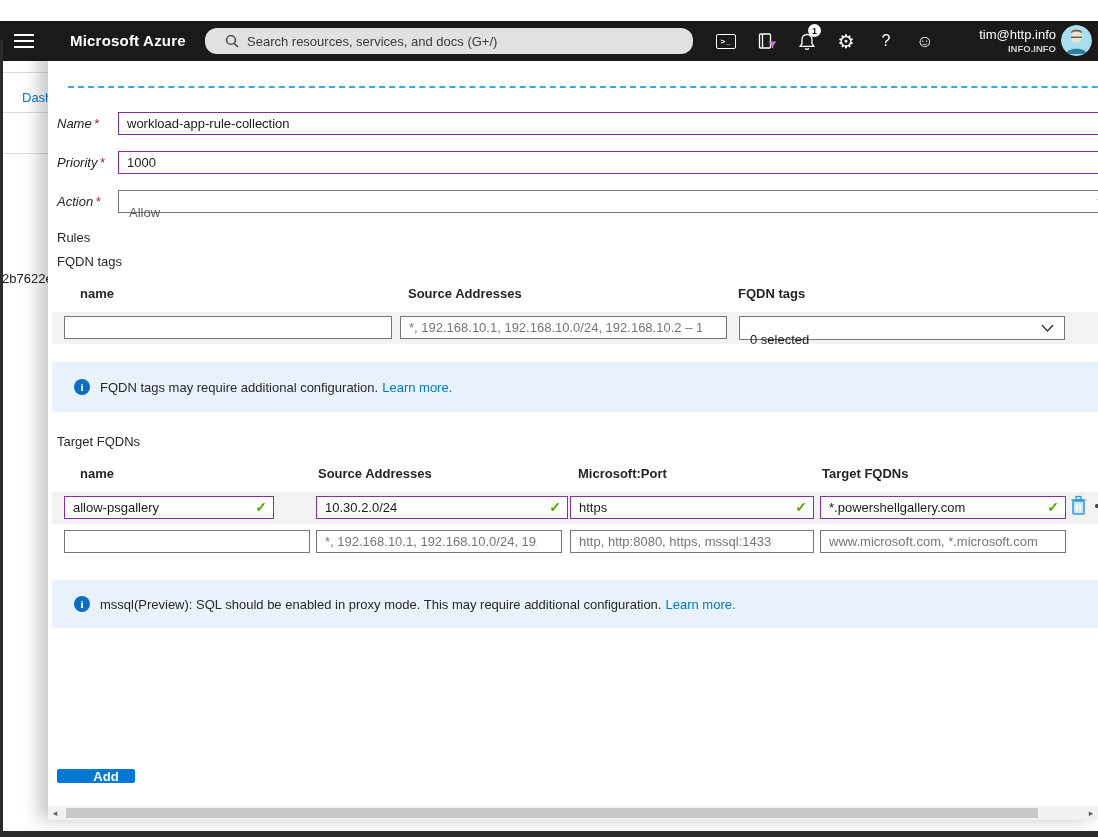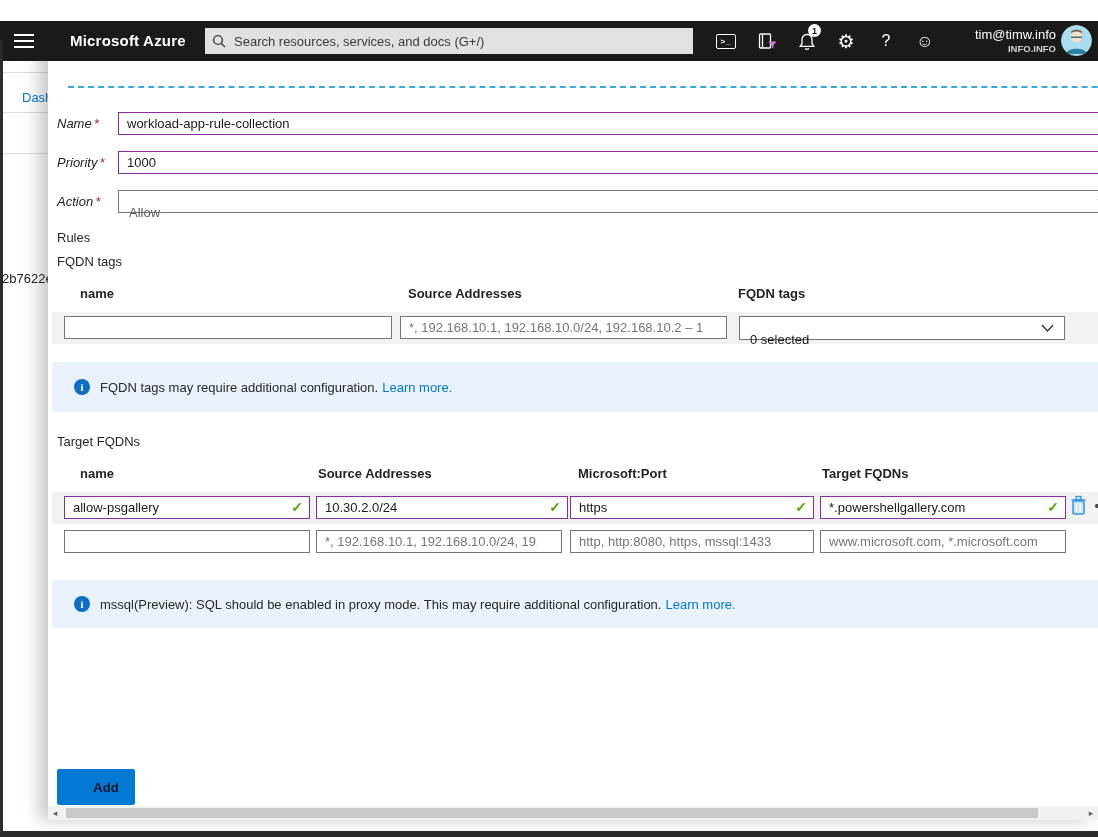--- a/index.html
+++ b/index.html
@@ -4,21 +4,21 @@
 <style>
   * { margin:0; padding:0; box-sizing:border-box; }
   html,body { width:1098px; height:837px; overflow:hidden; background:#fff;
     font-family:"Liberation Sans", sans-serif; }
 
   
   #topbar { position:absolute; left:0; top:0; width:1098px; height:40px; background:#1b1a19; z-index:50;margin-top:21px; }
   #hamburger { position:absolute; left:14px; top:13px; width:20px; height:14px; display:flex; flex-direction:column; justify-content:space-between; cursor:pointer; }
   #hamburger i { display:block; height:2px; background:#fff; }
   #brand { position:absolute; left:70px; top:11px; color:#fff; font-size:15px; font-weight:700; letter-spacing:.2px; }
-  #searchbox { position:absolute; left:205px; top:7px; width:488px; height:26px; background:#e1e1e1; border-radius:0; display:flex; align-items:center; padding:0 7px; }
+  #searchbox { position:absolute; left:205px; top:7px; width:488px; height:26px; background:#e1e1e1; border-radius:12px; display:flex; align-items:center; padding:0 20px; }
   #searchbox svg { flex:0 0 auto; margin-right:8px; }
   #searchbox input { flex:1; border:none; outline:none; background:transparent; font-size:13px; color:#1b1a19; font-family:"Liberation Sans",sans-serif; }
   #searchbox input::placeholder { color:#3b3a39; opacity:1; }
   .tbicon { position:absolute; top:0; height:40px; width:34px; display:flex; align-items:center; justify-content:center; color:#fff; cursor:pointer; }
   .term-glyph { width:20px; height:15px; border:1.5px solid #fff; border-radius:2px; font-size:8px; font-weight:700; color:#fff; display:flex; align-items:center; justify-content:center; letter-spacing:1px; }
   .glyph { font-size:18px; line-height:1; }
   #bell-badge { position:absolute; left:18px; top:3px; width:13px; height:13px; border-radius:50%; background:#fff; color:#1b1a19; font-size:9px; font-weight:700; display:flex; align-items:center; justify-content:center; }
   #userblock { position:absolute; right:42px; top:6px; text-align:right; color:#fff; cursor:pointer; }
   #user-email { font-size:13px; line-height:15px; }
   #user-tenant { font-size:9.5px; font-weight:700; color:#d2d0ce; line-height:13px; }
@@ -62,21 +62,21 @@
   .info-banner { position:absolute; left:4px; width:1126px; height:50px; background:#e9f2fb; display:flex; align-items:center; }
   .info-icon { width:16px; height:16px; border-radius:50%; background:#0b6ec4; color:#fff; font-size:11px; font-weight:700; font-family:"Liberation Serif",serif; display:flex; align-items:center; justify-content:center; margin:0 10px 0 22px; flex:0 0 auto; }
   .info-text { font-size:13px; color:#292827; }
   .info-link { font-size:13px; color:#0078d4; margin-left:4px; cursor:pointer; }
 
   #trash-btn { position:absolute; left:1021px; top:455px; width:20px; height:22px; cursor:pointer; }
   #row-dots { position:absolute; left:1047px; top:464px; width:12px; height:4px; cursor:pointer; }
   #row-dots i { position:absolute; top:0; width:3.5px; height:3.5px; border-radius:50%; background:#484644; }
   #row-dots i:nth-child(1){left:0} #row-dots i:nth-child(2){left:7px}
 
-  #add-btn { position:absolute; left:9px; top:729px; width:78px; height:36px; background:#0078d4; color:#0f172a; border:none; border-radius:2px; font-size:13px; font-weight:700; font-family:"Liberation Sans",sans-serif; cursor:pointer;padding-left:20px; }
+  #add-btn { position:absolute; left:9px; top:729px; width:78px; height:14px; background:#0078d4; color:#ffffff; border:none; border-radius:2px; font-size:13px; font-weight:700; font-family:"Liberation Sans",sans-serif; cursor:pointer;padding-left:20px; }
 
   
   #panel-hscroll { position:absolute; left:0; top:766px; width:1050px; height:14px; background:#f1f1f1; }
   .sb-arrow { width:10px; height:11px; font-size:9px; color:#5f5f5f; display:flex; align-items:center; justify-content:center; cursor:pointer; }
   #panel-hscroll .sb-left { position:absolute; left:2px; top:1px; }
   #panel-hscroll .sb-right { position:absolute; right:2px; top:1px; }
   #panel-hscroll .sb-thumb { position:absolute; left:18px; top:2px; width:972px; height:10px; background:#c8c8c8; cursor:grab; }
 </style>
 </head>
 <body>
@@ -118,21 +118,21 @@
     <span class="glyph" style="font-size:19px">⚙</span>
   </div>
   <div class="tbicon" style="left:869px">
     <span class="glyph" style="font-size:16px">?</span>
   </div>
   <div class="tbicon" style="left:908px">
     <span class="glyph" style="font-size:17px">☺</span>
   </div>
 
   <div id="userblock">
-    <div id="user-email">tim@timw.info</div>
+    <div id="user-email">tim@http.info</div>
     <div id="user-tenant">INFO.INFO</div>
   </div>
   <div id="avatar">
     <svg width="31" height="31" viewBox="0 0 31 31">
       <circle cx="15.5" cy="15.5" r="15.5" fill="#a9ddf0"></circle>
       <circle cx="15.5" cy="12" r="5.6" fill="#f6e1c3"></circle>
       <path d="M10 12.2 h11" stroke="#3b6e84" stroke-width="1.6" fill="none"></path>
       <path d="M4.5 29 c2.5-7 19.5-7 22 0 z" fill="#2d7f9e"></path>
       <path d="M10.2 8.2 c2-2.4 8.6-2.4 10.6 0 v-1.6 c-2-2.6-8.6-2.6-10.6 0 z" fill="#7d5a3c"></path>
     </svg>
@@ -213,21 +213,21 @@
     </div>
 
     <div class="section-label" style="top:394px">Target FQDNs</div>
 
     <div class="col-header" style="left:32px; top:426px">name</div>
     <div class="col-header" style="left:270px; top:426px">Source Addresses</div>
     <div class="col-header" style="left:530px; top:426px">Microsoft:Port</div>
     <div class="col-header" style="left:774px; top:426px">Target FQDNs</div>
 
     <div class="row-band" style="top:452px">
-      <div class="cell-input" style="left:12px; top:4px; width:246px">
+      <div class="cell-input" style="left:12px; top:4px; width:210px">
         <input class="b-dirty" value="allow-psgallery" style="">
         <span class="check">✓</span>
       </div>
       <div class="cell-input" style="left:264px; top:4px; width:252px">
         <input class="b-dirty" value="10.30.2.0/24" style="">
         <span class="check">✓</span>
       </div>
       <div class="cell-input" style="left:518px; top:4px; width:244px">
         <input class="b-dirty" value="https" style="">
         <span class="check">✓</span>

